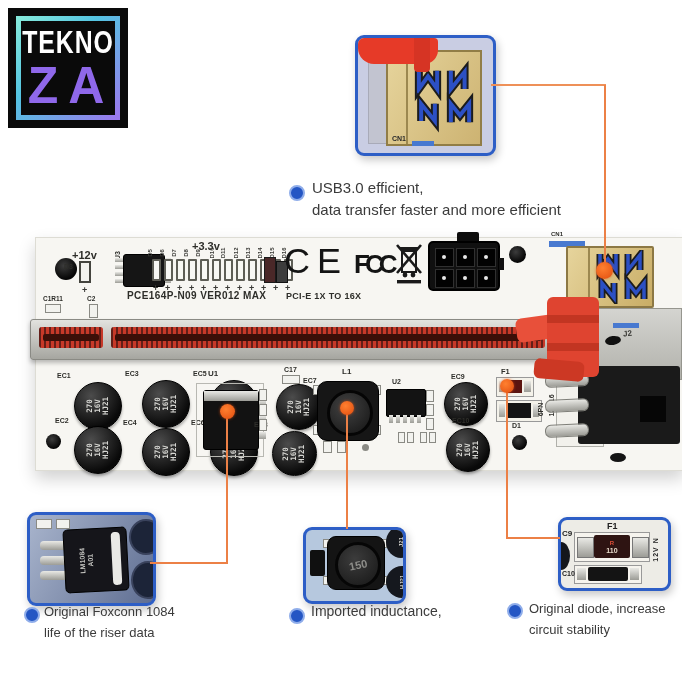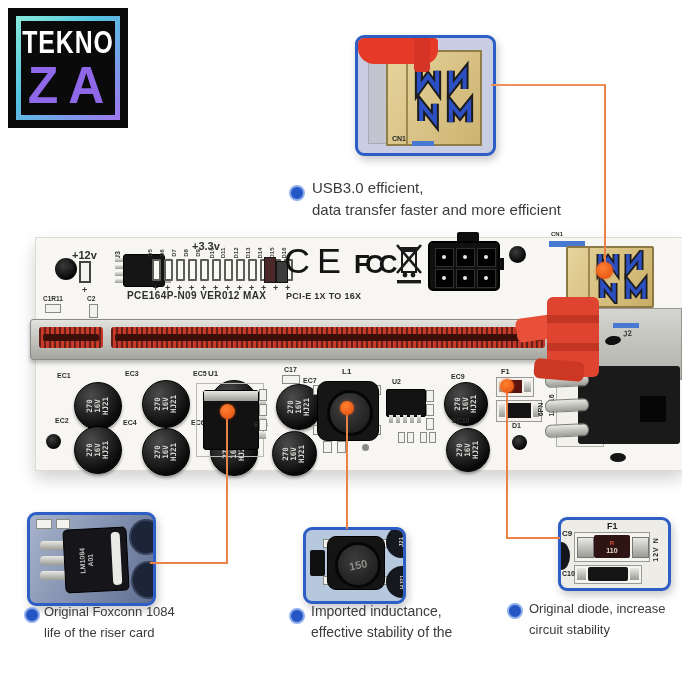--- a/index.html
+++ b/index.html
@@ -405,21 +405,21 @@
         <div>A01</div>
       </div>
     </div>
   </div>
   <div class="a" style="left:99px;top:4px;width:30px;height:32px;border-radius:50%;background:#1c2438;border:2px solid #39425c"></div>
   <div class="a" style="left:101px;top:46px;width:30px;height:34px;border-radius:50%;background:#1c2438;border:2px solid #39425c"></div>
 </div>
 <div class="dot" style="left:24px;top:607px"></div>
 <div class="ann" style="left:44px;top:601px">
   <div>Original Foxconn 1084</div>
-  <div>life of the riser card</div>
+  <div>life of the riser data</div>
 </div>
 
 <div class="cbox" style="left:303px;top:527px;width:97px;height:71px;background:#b6c8de">
   <div class="a" style="left:4px;top:20px;width:15px;height:26px;background:#101010;border-radius:2px"></div>
   <div class="smd" style="left:17px;top:9px;width:12px;height:9px"></div>
   <div class="smd" style="left:69px;top:9px;width:12px;height:9px"></div>
   <div class="smd" style="left:17px;top:46px;width:12px;height:9px"></div>
   <div class="smd" style="left:69px;top:46px;width:12px;height:9px"></div>
   <div class="a" style="left:21px;top:6px;width:56px;height:52px;background:#141414;border-radius:9px;border:1px solid #000">
     <div class="a" style="left:7px;top:5px;width:40px;height:40px;border-radius:50%;border:3px solid #060606;
@@ -431,21 +431,20 @@
   <div class="a" style="left:80px;top:-4px;width:30px;height:32px;border-radius:50%;background:#15181e;display:flex;align-items:center;justify-content:center">
     <span style="color:#cfcfcb;font-size:6px;font-weight:700;transform:rotate(-90deg)">J21</span>
   </div>
   <div class="a" style="left:80px;top:36px;width:32px;height:32px;border-radius:50%;background:#15181e;display:flex;align-items:center;justify-content:center">
     <span style="color:#cfcfcb;font-size:6px;font-weight:700;transform:rotate(-90deg)">HJ21</span>
   </div>
 </div>
 <div class="dot" style="left:289px;top:608px"></div>
 <div class="ann" style="left:311px;top:601px;font-size:14px">
   <div>Imported inductance,</div>
-  <div>effective stability of the</div>
 </div>
 
 <div class="cbox" style="left:558px;top:517px;width:107px;height:68px;background:#edece6">
   <div class="silk" style="left:46px;top:1px;font-size:9px;color:#222">F1</div>
   <div class="silk" style="left:1px;top:9px;font-size:8px;color:#222">C9</div>
   <div class="a" style="left:13px;top:12px;width:74px;height:28px;border:1px solid #999;background:#f6f4ee">
     <div class="a metal" style="left:2px;top:4px;width:15px;height:19px;border:1px solid #777"></div>
     <div class="a" style="left:19px;top:2px;width:36px;height:23px;background:#2e1412;border-radius:2px;
          display:flex;flex-direction:column;align-items:center;justify-content:center;line-height:7px">
       <span style="color:#e05038;font-size:6px;font-weight:700">R</span>

